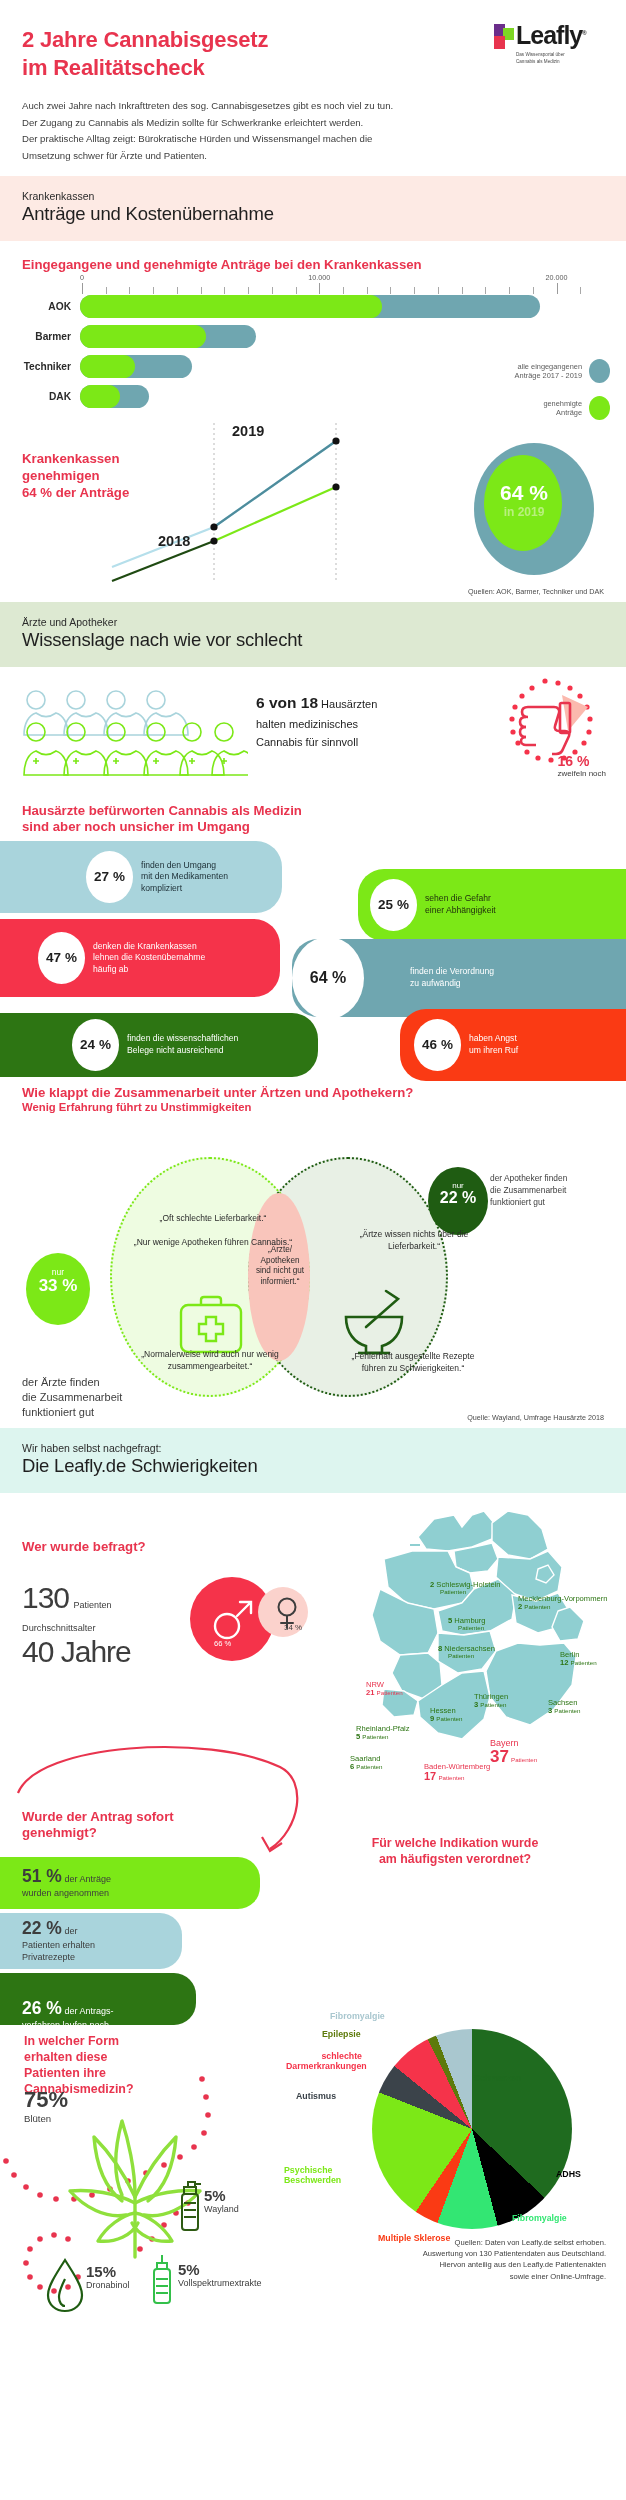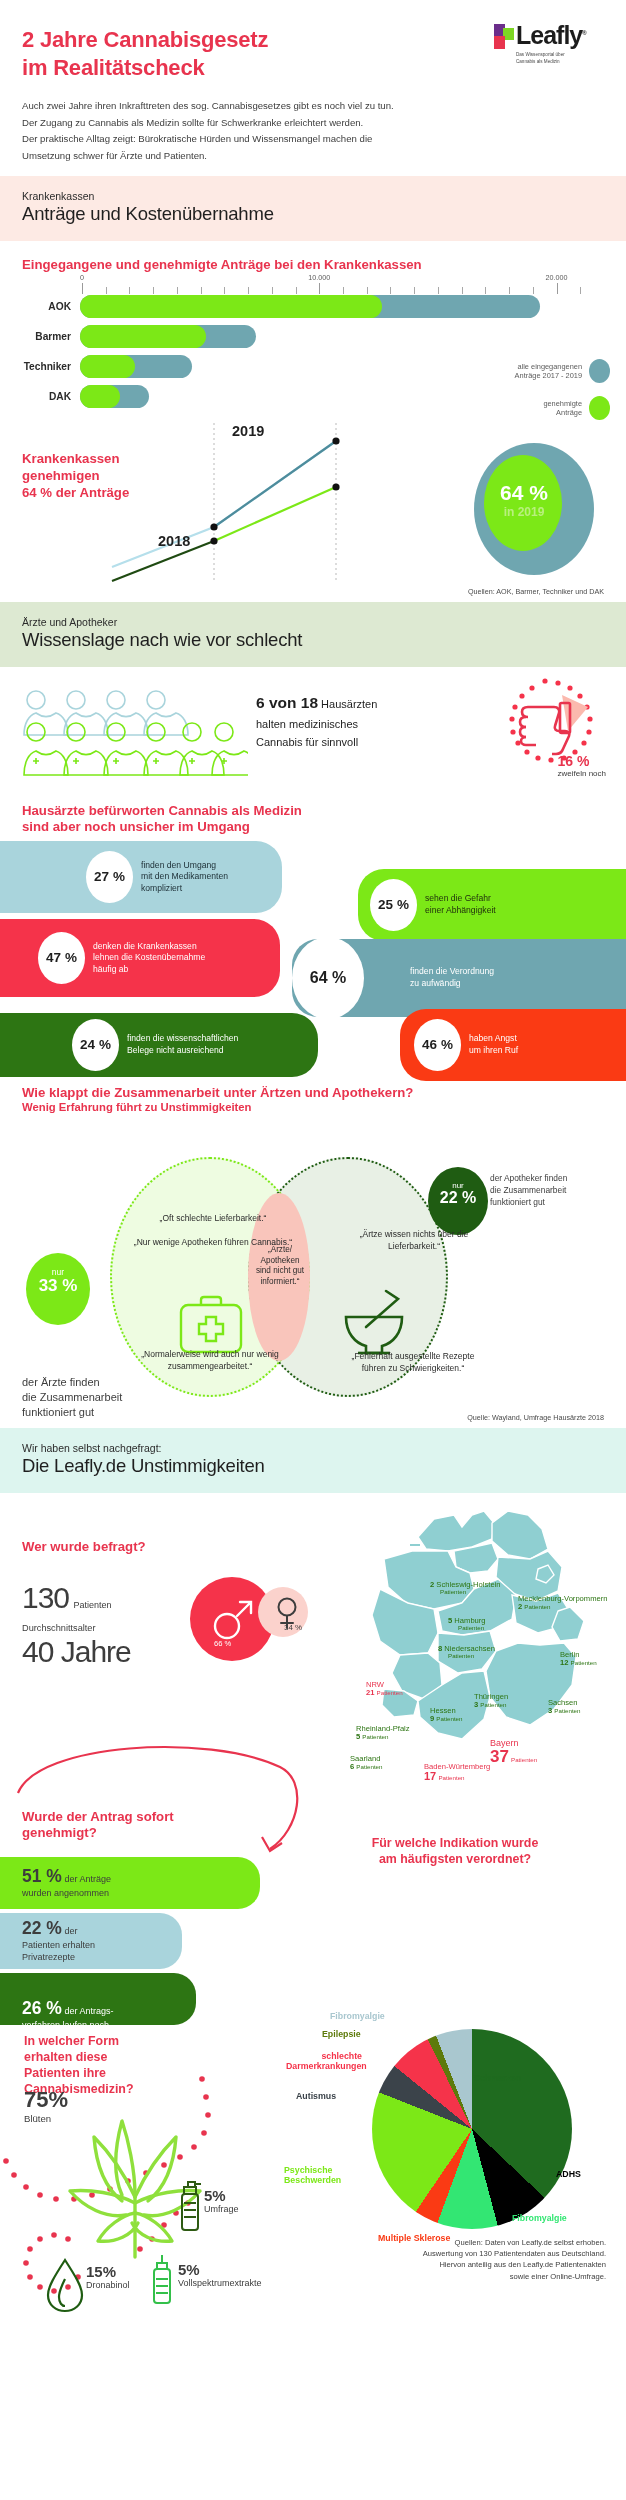--- a/index.html
+++ b/index.html
@@ -181,21 +181,21 @@
 </style>
 </head>
 <body>
 
 <div class="sec" id="header">
   <h1>
     <span>2 Jahre Cannabisgesetz</span><br>
     <span>im Realitätscheck</span>
   </h1>
   <div id="intro">
-    <div>Auch zwei Jahre ihren Inkrafttreten des sog. Cannabisgesetzes gibt es noch viel zu tun.</div>
+    <div>Auch zwei Jahre nach Inkrafttreten des sog. Cannabisgesetzes gibt es noch viel zu tun.</div>
     <div>Der Zugang zu Cannabis als Medizin sollte für Schwerkranke erleichtert werden.</div>
     <div>Der praktische Alltag zeigt: Bürokratische Hürden und Wissensmangel machen die</div>
     <div>Umsetzung schwer für Ärzte und Patienten.</div>
   </div>
   <div id="logo">
     <div class="lg-row">
       <div class="blocks">
         <i class="b1"></i>
           <i class="b2"></i>
           <i class="b3"></i>
@@ -518,21 +518,21 @@
   <div class="vq" id="vq2">„Nur wenige Apotheken führen Cannabis.“</div>
   <div class="vq" id="vq3">„Normalerweise wird auch nur wenig zusammengearbeitet.“</div>
   <div class="vq" id="vq4">„Ärtze wissen nichts über die Lieferbarkeit.“</div>
   <div class="vq" id="vq5">„Fehlerhaft ausgestellte Rezepte führen zu Schwierigkeiten.“</div>
   <div id="vqmid">„Ärzte/ Apotheken sind nicht gut informiert.“</div>
 </div>
 <div class="source">Quelle: Wayland, Umfrage Hausärzte 2018</div>
 
 <div class="band band-mint">
   <div class="kicker">Wir haben selbst nachgefragt:</div>
-  <div class="btitle">Die Leafly.de Unstimmigkeiten</div>
+  <div class="btitle">Die Leafly.de Schwierigkeiten</div>
 </div>
 
 <div class="sec" id="survey">
   <div id="swho">Wer wurde befragt?</div>
   <div id="s130">
     <span class="big">130</span>
     <span class="sm">Patienten</span>
   </div>
   <div id="sage">Durchschnittsalter</div>
   <div id="sage2">
@@ -750,21 +750,21 @@
       <g fill="none" stroke="#2d5a12" stroke-width="2">
         <path d="M12 3 h7 v5 h-7z"></path>
           <path d="M19 5 h6"></path>
         <rect x="8" y="8" width="12" height="7"></rect>
         <rect x="6" y="15" width="16" height="36" rx="3"></rect>
         <path d="M8 24h12M8 31h12M8 38h12"></path>
       </g>
     </svg>
     <div id="f5sat">
       <div class="n">5%</div>
-      <div class="t">Umfrage</div>
+      <div class="t">Wayland</div>
     </div>
     <svg style="position:absolute;left:44px;top:228px" width="42" height="56" viewBox="0 0 42 56">
       <path d="M21 3 C32 20 38 30 38 38 C38 48 30 54 21 54 C12 54 4 48 4 38 C4 30 10 20 21 3 Z" fill="none" stroke="#1f5c12" stroke-width="2.2"></path>
       <path d="M21 22 C17 30 15 36 15 40 C15 46 18 49 21 49" fill="none" stroke="#1f5c12" stroke-width="2.2"></path>
     </svg>
     <div id="f15">
       <div class="n">15%</div>
       <div class="t">Dronabinol</div>
     </div>
     <svg style="position:absolute;left:148px;top:224px" width="28" height="56" viewBox="0 0 28 56">

